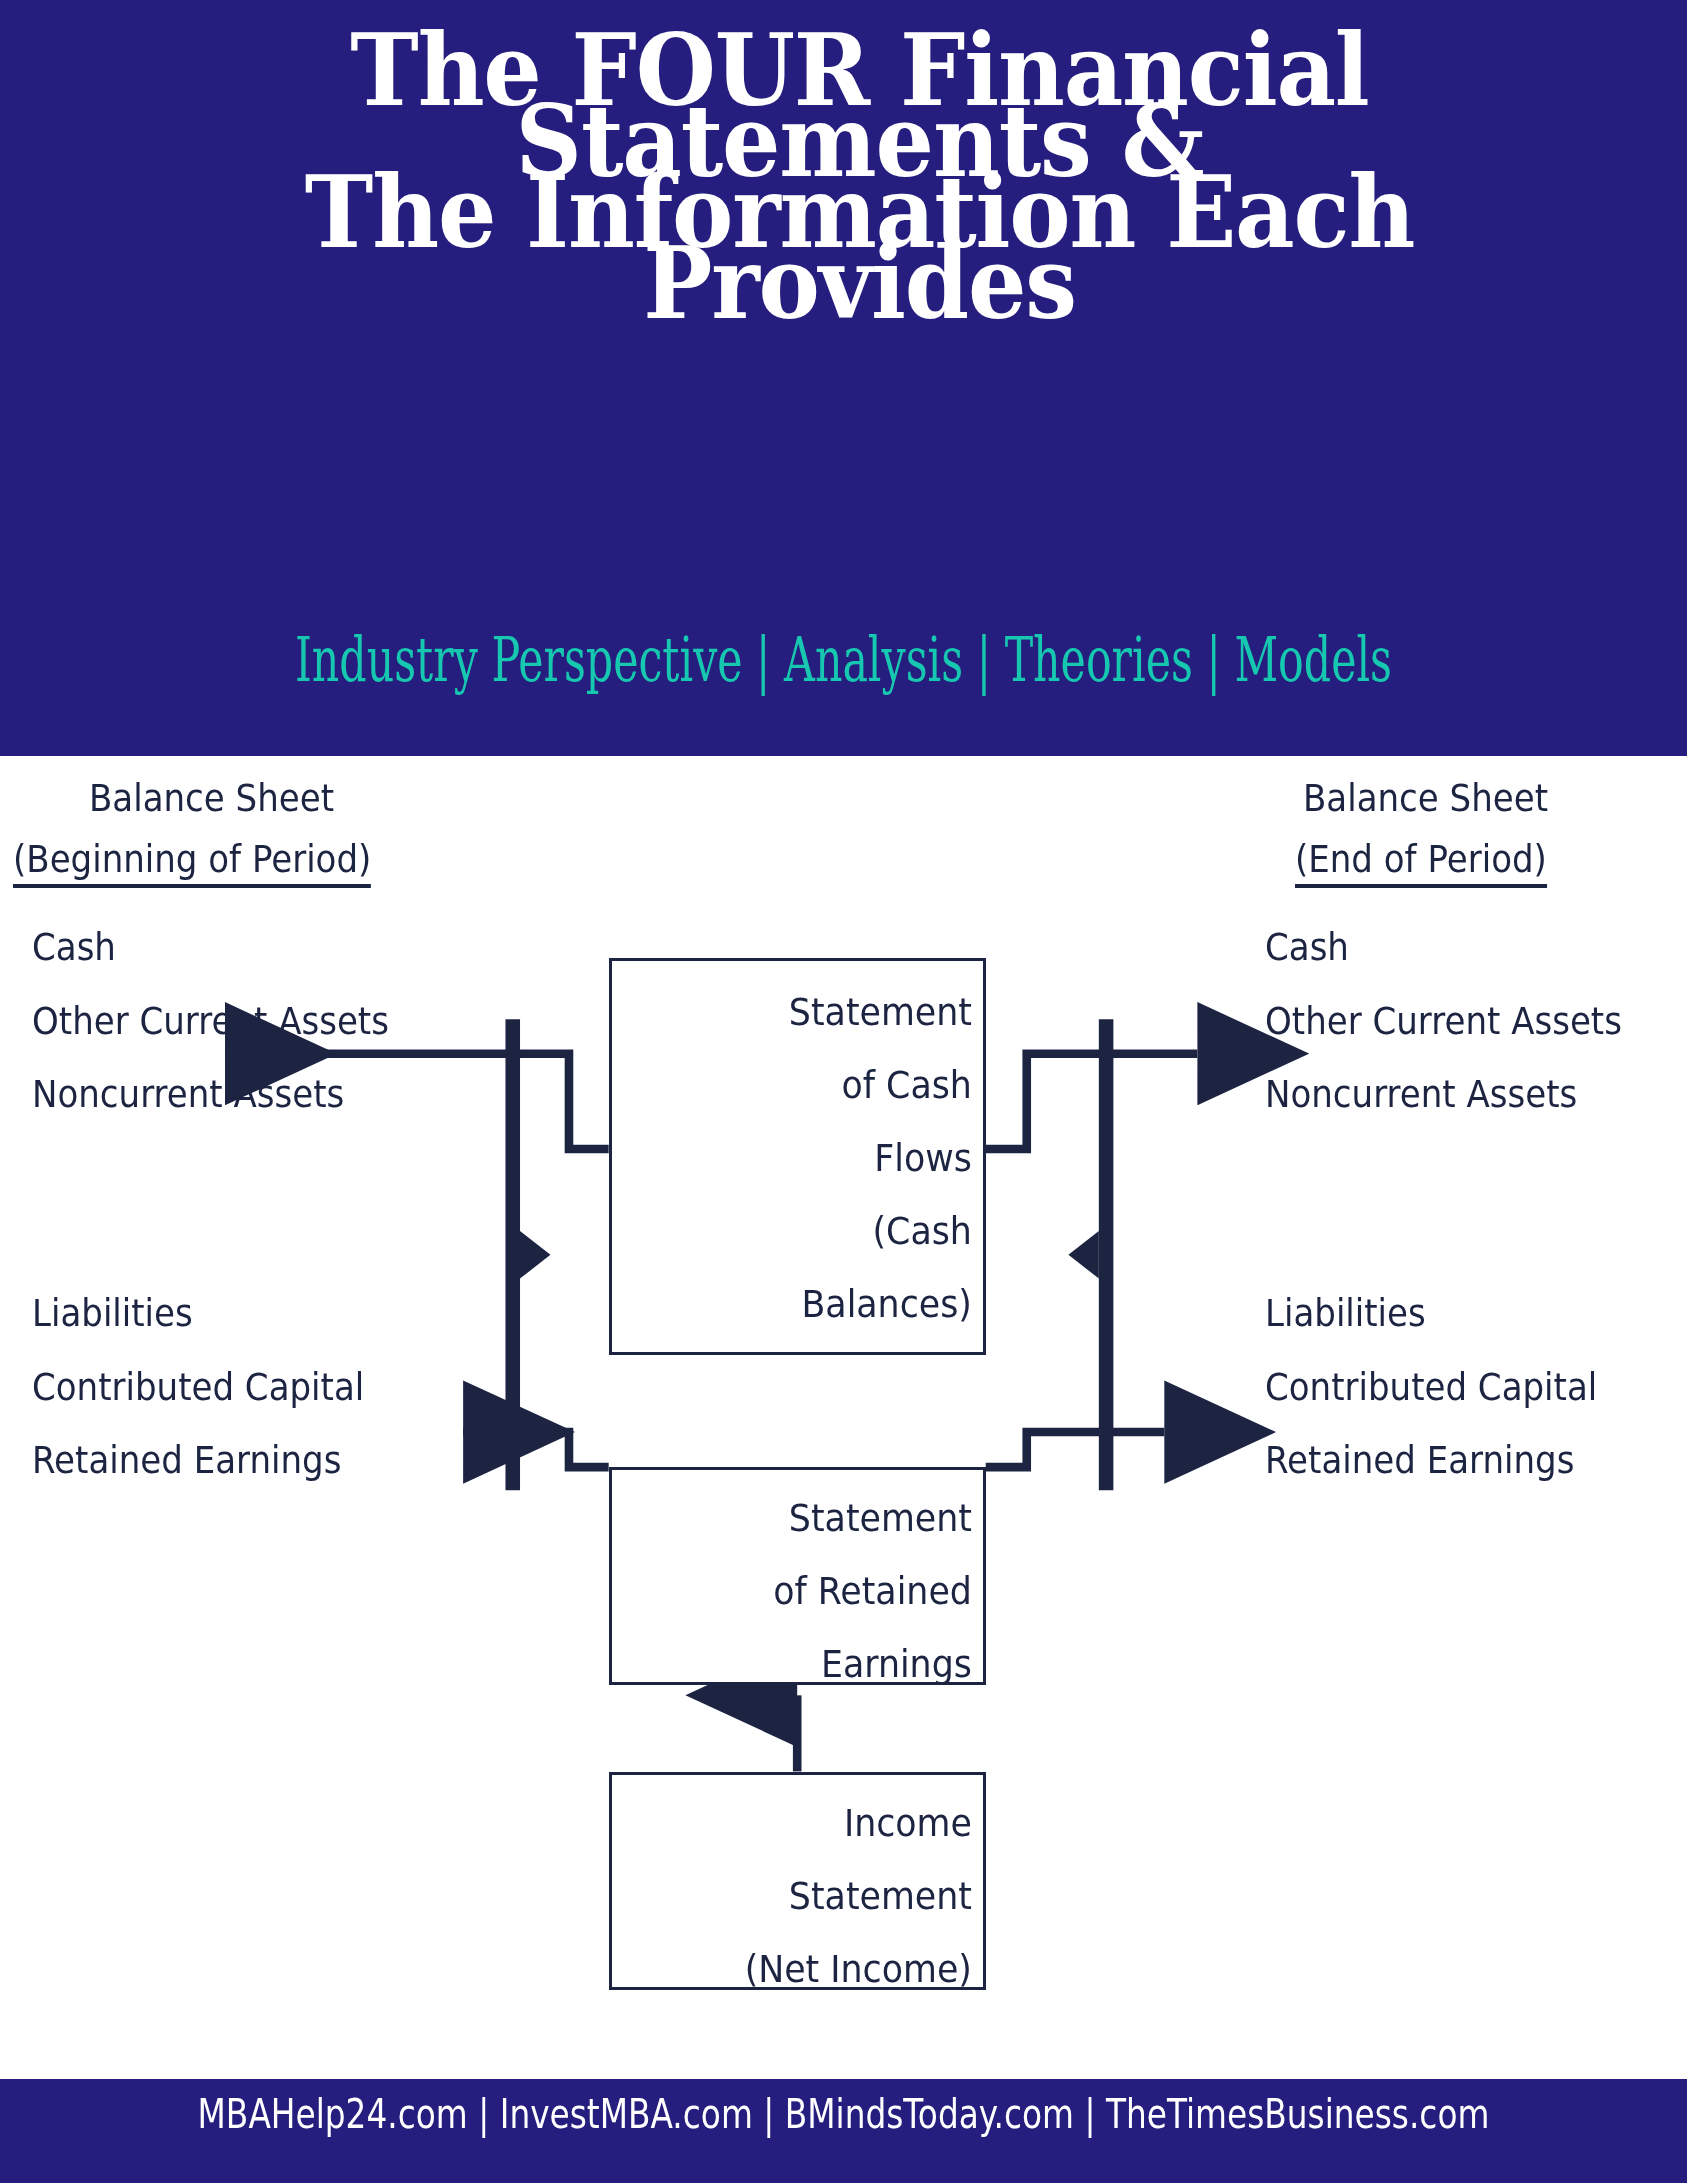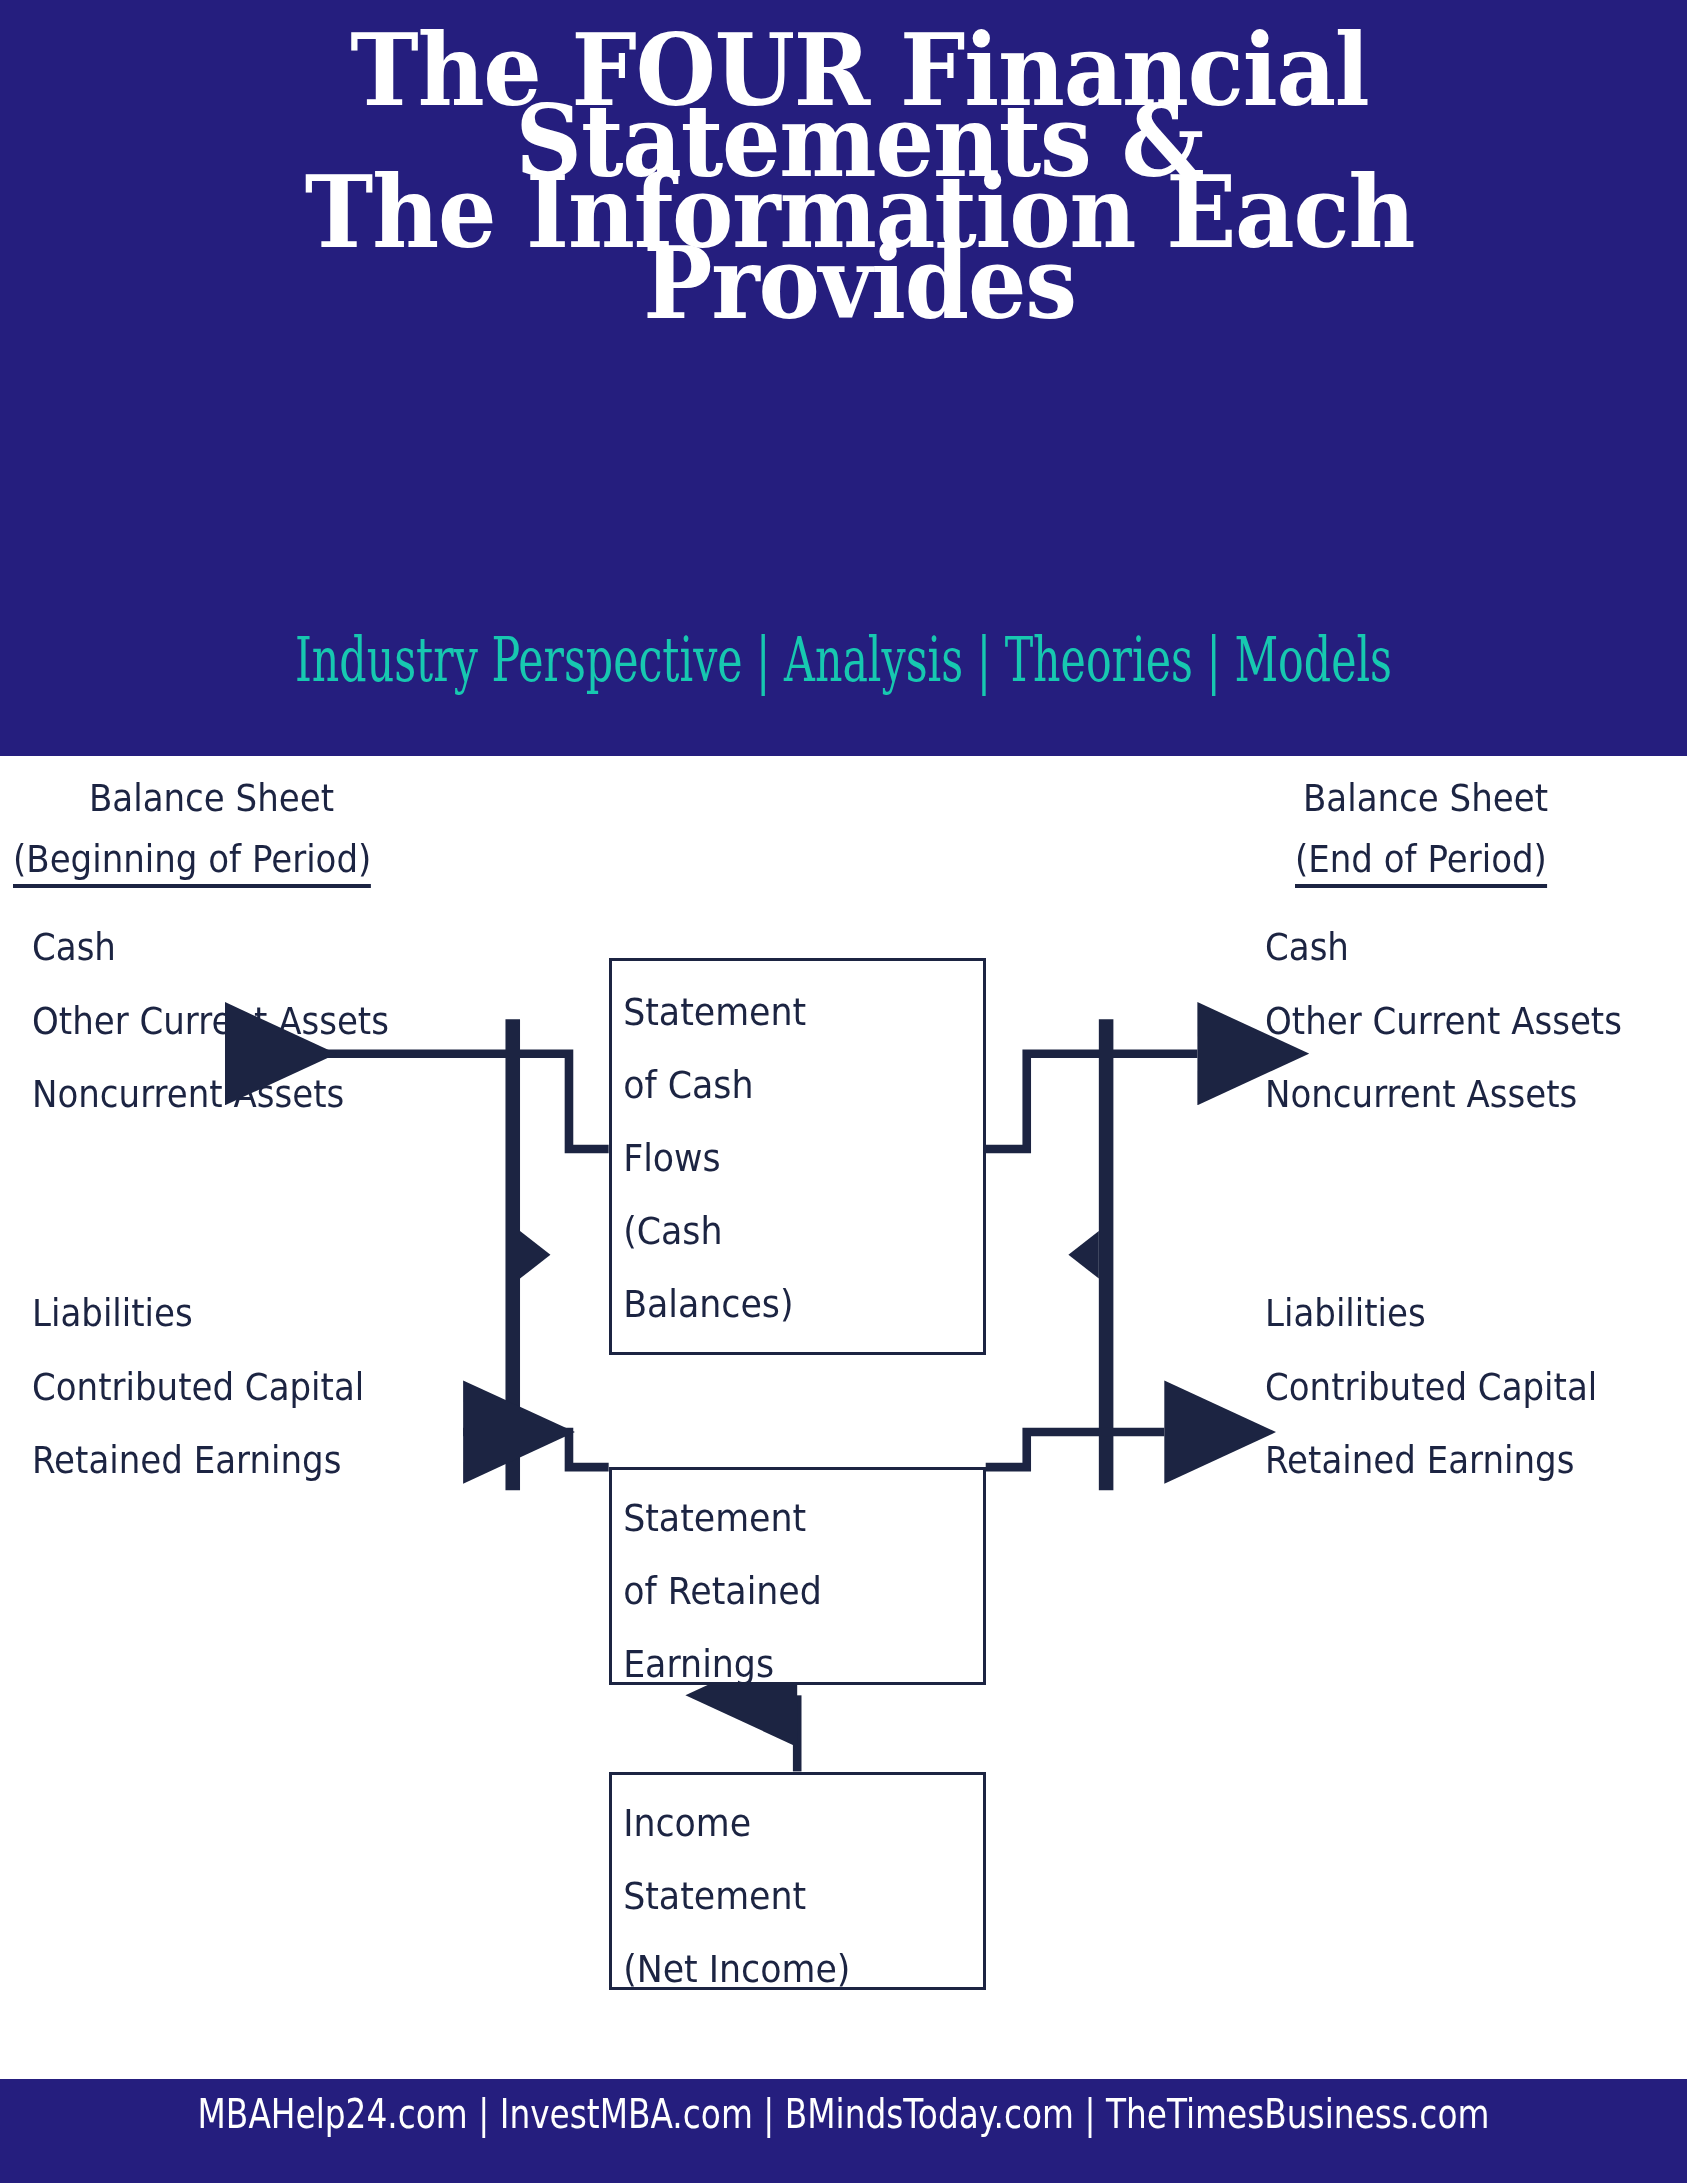--- a/index.html
+++ b/index.html
@@ -141,21 +141,21 @@
   #bs-right .it3 { left: 28px; top: 539px; }
   #bs-right .it4 { left: 28px; top: 613px; }
   #bs-right .it5 { left: 28px; top: 686px; }
 
   
   .flow-box {
     position: absolute;
     border: 3.3px solid #1C2442;
     background: #ffffff;
     box-sizing: border-box;
-    text-align: left;
+    text-align: right;
     color: #1C2442;
     font-family: "DejaVu Sans", sans-serif;
   }
   .flow-box .bl {
     font-size: 37px;
     line-height: 73px;
     white-space: nowrap;
     transform: scaleX(0.94);
   }
   #box-cashflows {

